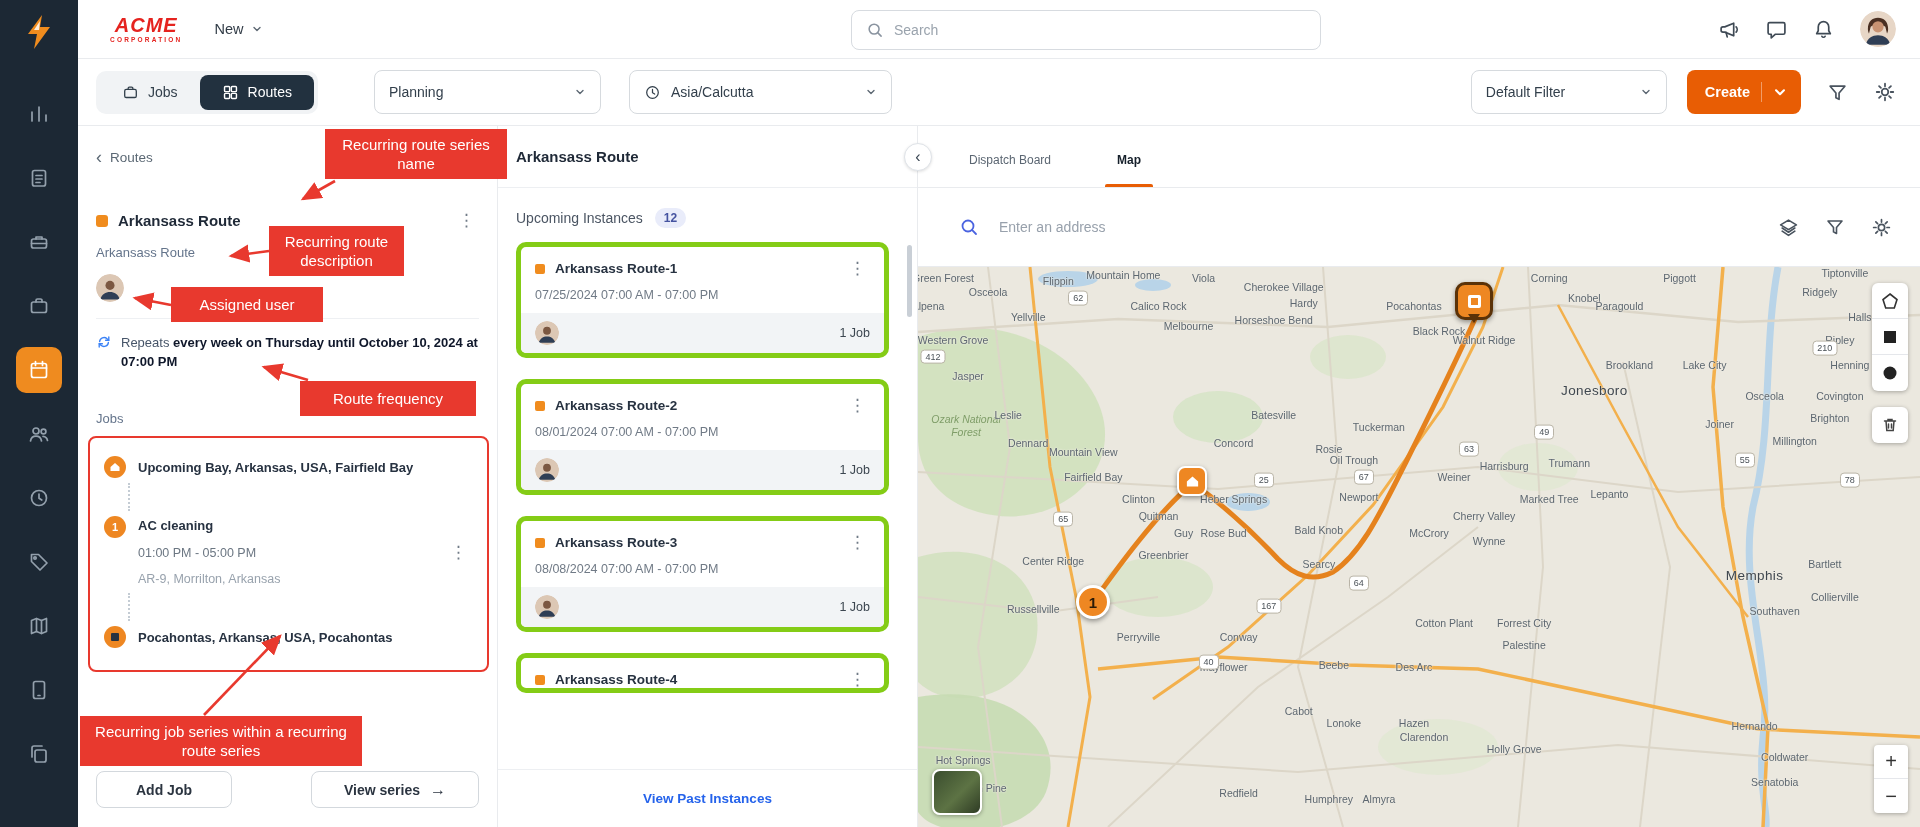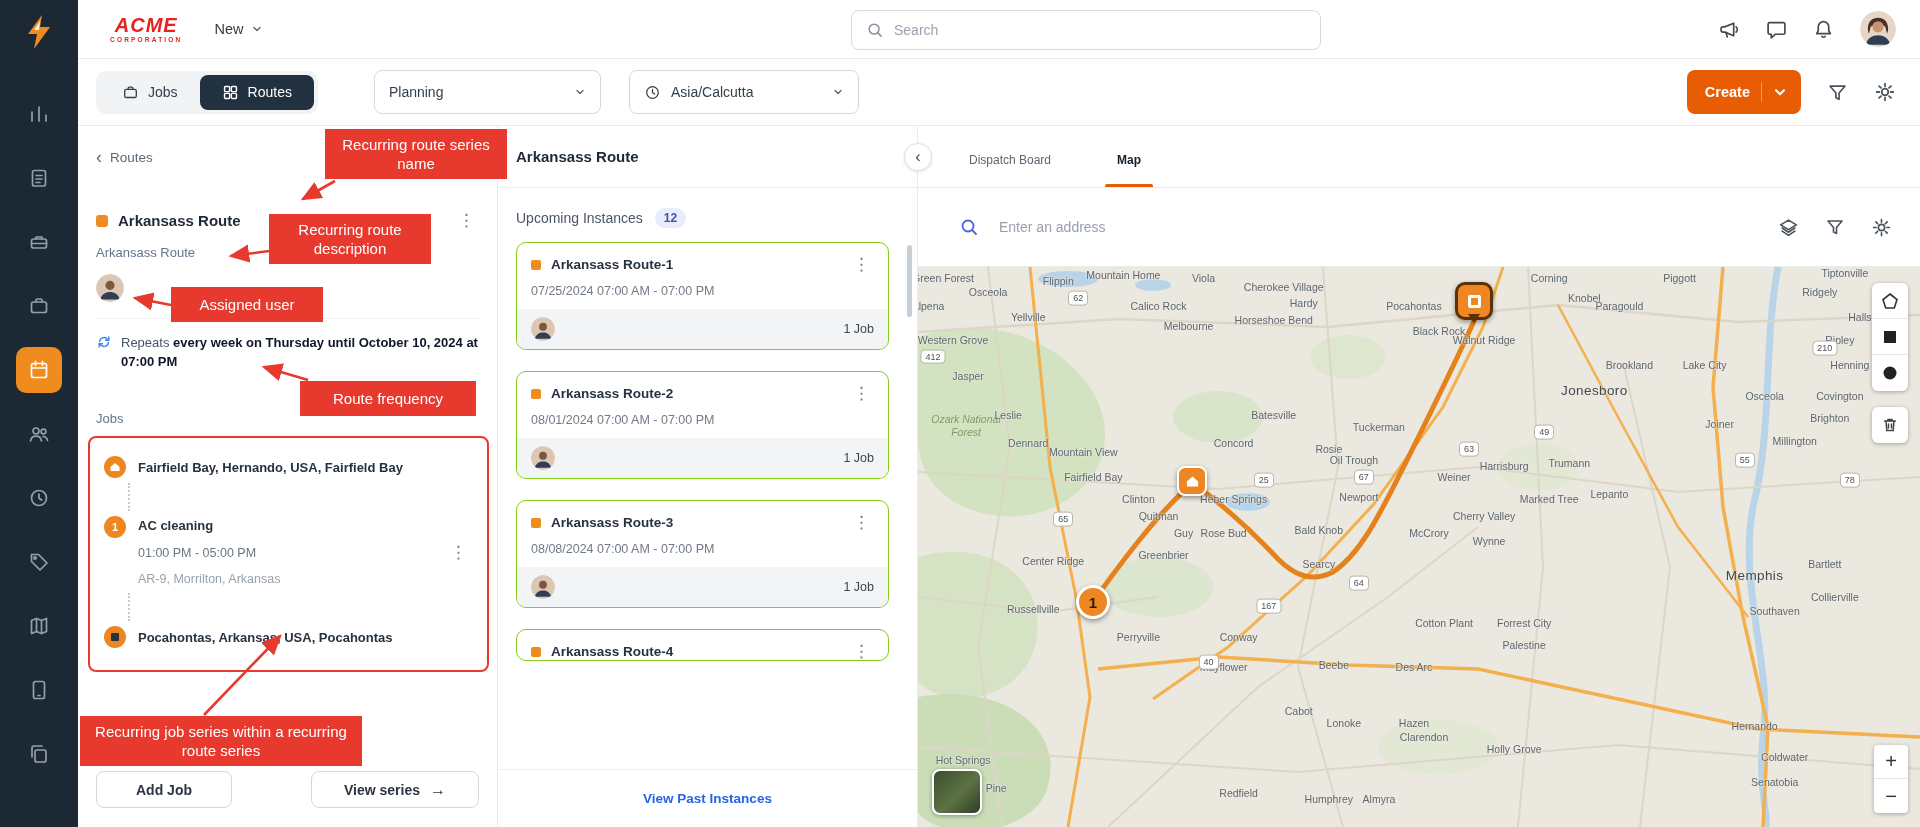--- a/index.html
+++ b/index.html
@@ -30,21 +30,21 @@
 
 
 .toolbar{height:67px;border-bottom:1px solid #e9ebee;display:flex;align-items:center;padding:0 24px 0 18px;background:#fff}
 .seg{display:flex;background:#f1f3f5;border-radius:10px;padding:4px}
 .seg-btn{display:flex;align-items:center;gap:9px;padding:9px 22px;border-radius:8px;font-size:14px;font-weight:500;color:#323f4b;cursor:pointer}
 .seg-btn svg{stroke:currentColor;fill:none;stroke-width:1.7;stroke-linecap:round;stroke-linejoin:round}
 .seg-btn.active{background:#22313f;color:#fff}
 .select{display:flex;align-items:center;gap:10px;border:1px solid #d6dade;border-radius:8px;height:44px;padding:0 14px;font-size:14px;color:#323f4b;cursor:pointer;background:#fff}
 .select .lbl{flex:1}
 .sel-planning{width:227px;margin-left:56px}
-.sel-tz{width:230px;margin-left:28px}
+.sel-tz{width:263px;margin-left:28px}
 .toolbar-right{margin-left:auto;display:flex;align-items:center}
 .sel-filter{width:196px}
 .create-btn{margin-left:20px;background:#e85d04;color:#fff;height:44px;border-radius:8px;display:flex;align-items:center;padding:0 14px 0 18px;font-size:14.5px;font-weight:700;cursor:pointer}
 .create-btn .divline{width:1px;height:20px;background:rgba(255,255,255,.4);margin:0 11px}
 .tool-ic{margin-left:26px;cursor:pointer;display:flex}
 .tool-ic svg{stroke:#49535e;fill:none;stroke-width:1.6;stroke-linecap:round;stroke-linejoin:round}
 
 
 .content{flex:1;display:flex;position:relative;min-height:0}
 
@@ -80,21 +80,21 @@
 .btn-series{width:168px}
 .btn-series .arr{font-size:16px}
 
 
 .panel-instances{width:420px;border-right:1px solid #e9ebee;display:flex;flex-direction:column;background:#fff;position:relative}
 .inst-header{height:62px;border-bottom:1px solid #edeff2;display:flex;align-items:center;padding:0 18px;font-size:15px;font-weight:700;color:#1f2937}
 .inst-section{padding:20px 18px 14px;display:flex;align-items:center}
 .inst-section .sec-lbl{font-size:14px;color:#4b5563;font-weight:500}
 .badge{margin-left:12px;background:#e9ecfa;color:#4553a0;font-size:12px;font-weight:600;border-radius:10px;padding:3px 9px}
 .cards-scroll{flex:1;overflow:hidden;padding:0 28px 0 18px;position:relative}
-.icard{border:1px solid #84cc16;border-radius:10px;overflow:hidden;margin-bottom:21px;background:#fff}
+.icard{border:5px solid #84cc16;border-radius:10px;overflow:hidden;margin-bottom:21px;background:#fff}
 .icard-top{padding:13px 14px 0}
 .icard-head{display:flex;align-items:center;gap:10px}
 .icard-sq{width:10px;height:10px;border-radius:2px;background:#f08c1e}
 .icard-title{flex:1;font-size:13.5px;font-weight:600;color:#273241}
 .icard-time{margin-top:11px;font-size:12.5px;color:#707a86}
 .icard-foot{margin-top:11px;background:#f2f4f6;padding:8px 14px;display:flex;align-items:center}
 .icard-foot .av{width:24px;height:24px;border-radius:50%;overflow:hidden}
 .icard-foot .jobs{margin-left:auto;font-size:12.5px;font-weight:500;color:#3c4650}
 .scroll-thumb{position:absolute;right:5px;top:3px;width:5px;height:72px;background:#c9cfd6;border-radius:3px}
 .inst-footer{height:58px;border-top:1px solid #edeff2;display:flex;align-items:center;justify-content:center}
@@ -302,20 +302,26 @@
         <svg width="17" height="17" viewBox="0 0 22 22" style="stroke:#323f4b;fill:none;stroke-width:1.6;stroke-linecap:round">
             <circle cx="11" cy="11" r="7.5"></circle>
             <path d="M11 7v4.2l2.8 1.8"></path>
           </svg>
         <span class="lbl">Asia/Calcutta</span>
         <svg class="chev" width="12" height="12" viewBox="0 0 16 16">
             <path d="M4 6l4 4 4-4"></path>
           </svg>
       </div>
       <div class="toolbar-right">
+        <div class="select sel-filter">
+          <span class="lbl">Default Filter</span>
+          <svg class="chev" width="12" height="12" viewBox="0 0 16 16">
+              <path d="M4 6l4 4 4-4"></path>
+            </svg>
+        </div>
         <div class="create-btn">
           <span>Create</span>
           <span class="divline"></span>
           <svg width="14" height="14" viewBox="0 0 16 16" style="stroke:#fff;fill:none;stroke-width:2.4;stroke-linecap:round;stroke-linejoin:round">
               <path d="M3.5 6l4.5 4.5L12.5 6"></path>
             </svg>
         </div>
         <span class="tool-ic">
             <svg width="21" height="21" viewBox="0 0 20 20">
               <path d="M3 4h14l-5.5 6.5V16.5l-3-1.6v-4.4z"></path>
@@ -363,21 +369,21 @@
           </span>
         </div>
         <div class="jobs-label">Jobs</div>
         <div class="jobs-box">
           <div class="stop-row">
             <span class="stop-ic">
               <svg width="12" height="12" viewBox="0 0 16 16">
                   <path d="M2 8 8 2.6 14 8v5.4H2z" fill="#fff"></path>
                 </svg>
             </span>
-            <span class="stop-lbl">Fairfield Bay, Hernando, USA, Fairfield Bay</span>
+            <span class="stop-lbl">Upcoming Bay, Arkansas, USA, Fairfield Bay</span>
           </div>
           <div class="connector"></div>
           <div class="job-block">
             <span class="stop-ic">1</span>
             <div class="job-main">
               <div class="job-title">AC cleaning</div>
               <div class="job-time">01:00 PM - 05:00 PM</div>
               <div class="job-addr">AR-9, Morrilton, Arkansas</div>
             </div>
             <span class="kebab job-kebab">⋮</span>
@@ -708,18 +714,18 @@
         <path d="M0,0 L8,3.5 L0,7 Z" fill="#e8392e"></path>
       </marker>
     </defs>
     <line x1="335" y1="181" x2="303" y2="199" marker-end="url(#ah)"></line>
     <line x1="269" y1="251" x2="231" y2="256" marker-end="url(#ah)"></line>
     <line x1="171" y1="305" x2="135" y2="298" marker-end="url(#ah)"></line>
     <line x1="308" y1="380" x2="264" y2="367" marker-end="url(#ah)"></line>
     <line x1="204" y1="715" x2="280" y2="636" marker-end="url(#ah)"></line>
   </svg>
   <div class="anno" style="left:325px;top:129px;width:182px">Recurring route series name</div>
-  <div class="anno" style="left:269px;top:214px;width:162px">Recurring route description</div>
+  <div class="anno" style="left:269px;top:226px;width:135px">Recurring route description</div>
   <div class="anno" style="left:171px;top:287px;width:152px;padding-top:8px;padding-bottom:8px">Assigned user</div>
   <div class="anno" style="left:300px;top:381px;width:176px;padding-top:8px;padding-bottom:8px">Route frequency</div>
   <div class="anno" style="left:80px;top:716px;width:282px">Recurring job series within a recurring route series</div>
 
 </div>
 
 </body></html>

